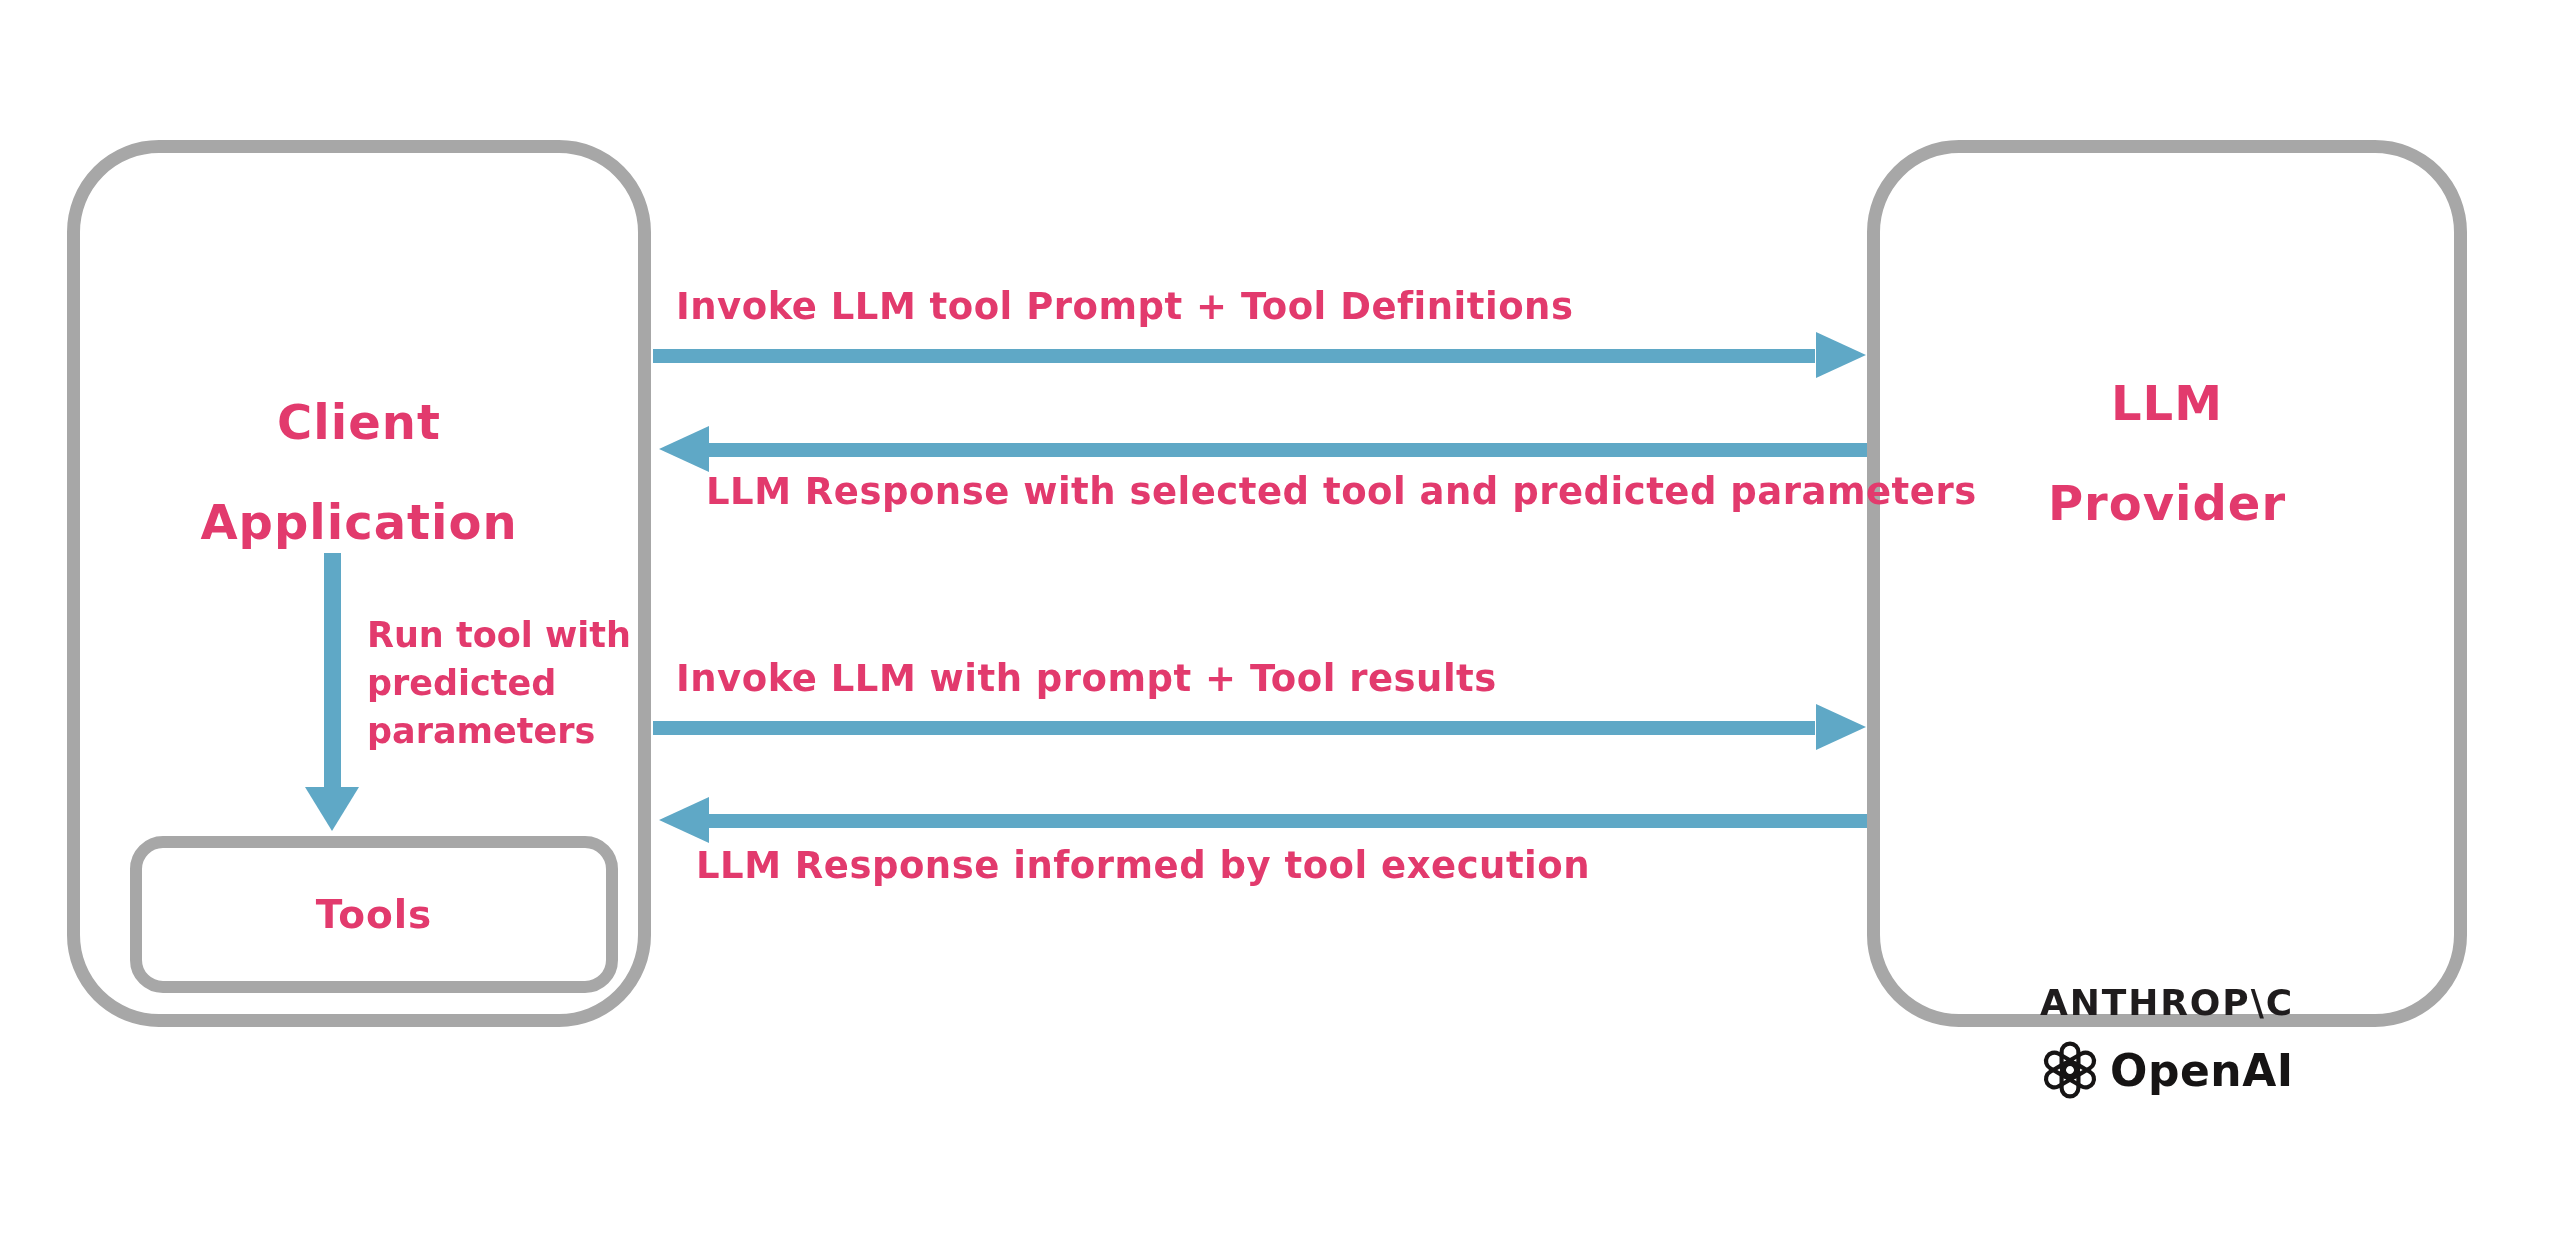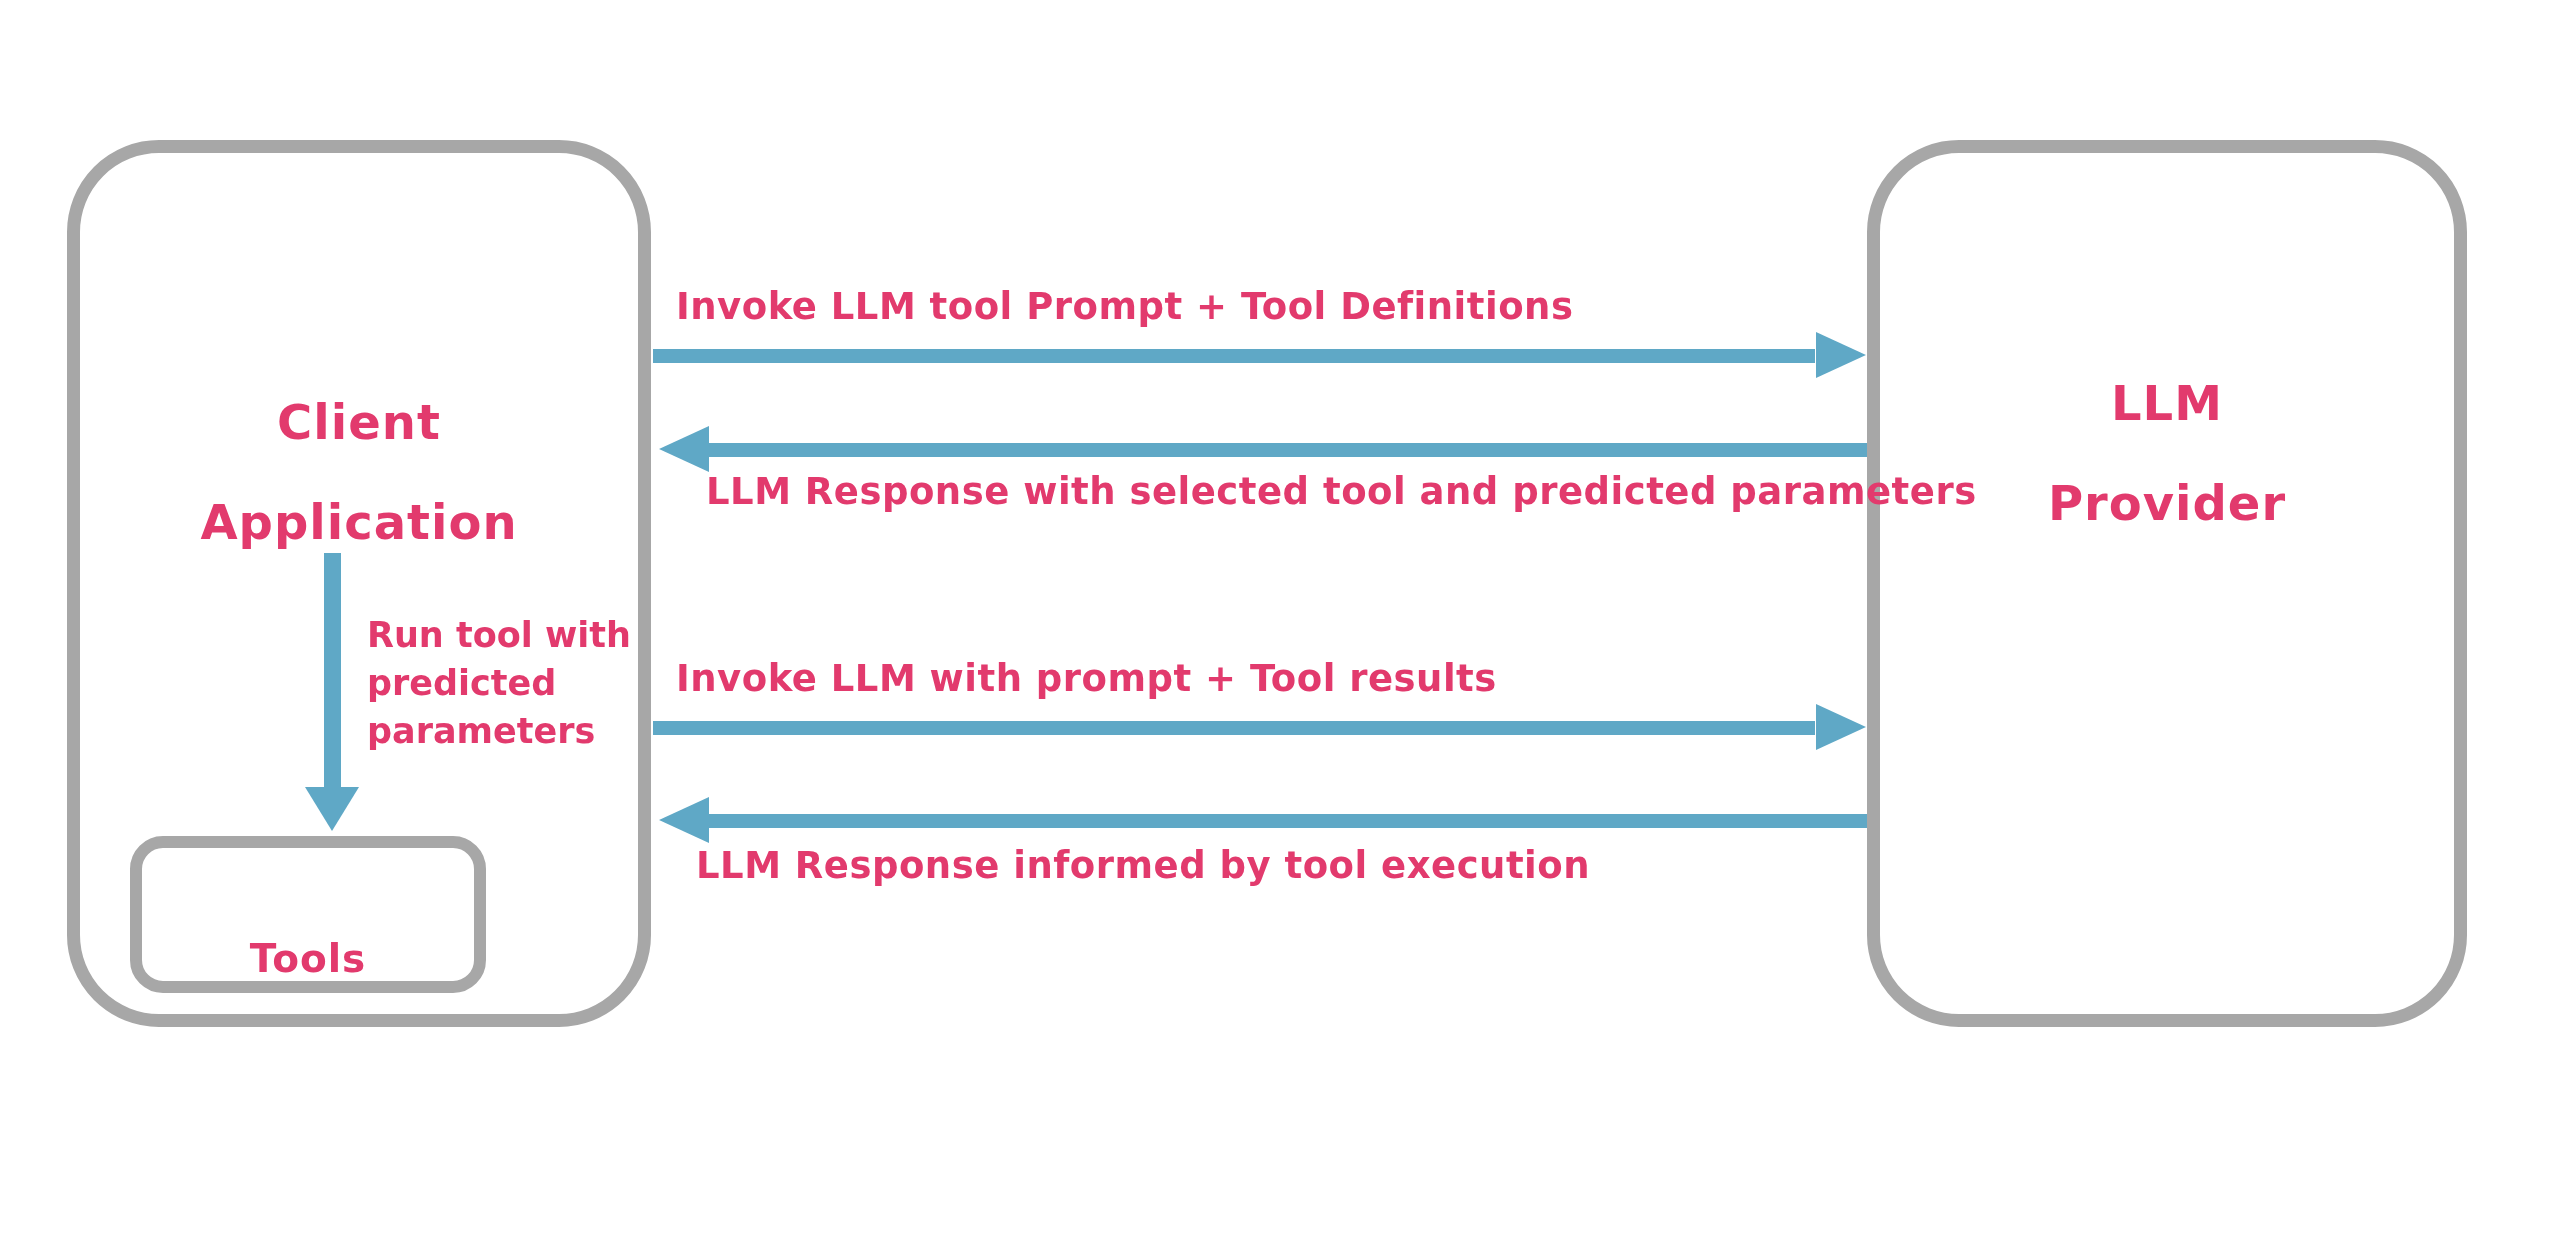--- a/index.html
+++ b/index.html
@@ -32,26 +32,26 @@
     white-space: pre-line;
     letter-spacing: 1px;
   }
   .box-client .box-title { top: 219px; }
   .box-provider .box-title { top: 200px; }
 
   
   .tools-box {
     position: absolute;
     left: 130px; top: 836px;
-    width: 356px; height: 157px;
+    width: 488px; height: 157px;
     box-sizing: border-box;
     border: 12.6px solid #A7A7A7;
     border-radius: 33px;
     background: #ffffff;
-    display: flex; align-items: flex-end; justify-content: center;
+    display: flex; align-items: center; justify-content: center;
   }
   .tools-label {
     color: #E23A6D;
     font-weight: bold;
     font-size: 39px;
     letter-spacing: 1px;
   }
 
   
   .h-arrow-body {
@@ -146,20 +146,48 @@
 predicted
 parameters</div>
 
   <div class="tools-box">
     <div class="tools-label">Tools</div>
   </div>
 
   <div class="big-box box-provider">
     <div class="box-title">LLM
 Provider</div>
+    <div class="logos">
+      <div class="anthropic-wordmark">ANTHROP\C</div>
+      <div class="openai-row">
+        <svg width="60" height="60" viewBox="0 0 100 100">
+          <g fill="none" stroke="#161414" stroke-width="7" stroke-linejoin="round">
+            <g transform="rotate(0 50 50)">
+                <rect x="36" y="6" width="28" height="54" rx="14"></rect>
+              </g>
+            <g transform="rotate(60 50 50)">
+                <rect x="36" y="6" width="28" height="54" rx="14"></rect>
+              </g>
+            <g transform="rotate(120 50 50)">
+                <rect x="36" y="6" width="28" height="54" rx="14"></rect>
+              </g>
+            <g transform="rotate(180 50 50)">
+                <rect x="36" y="6" width="28" height="54" rx="14"></rect>
+              </g>
+            <g transform="rotate(240 50 50)">
+                <rect x="36" y="6" width="28" height="54" rx="14"></rect>
+              </g>
+            <g transform="rotate(300 50 50)">
+                <rect x="36" y="6" width="28" height="54" rx="14"></rect>
+              </g>
+          </g>
+        </svg>
+        <span class="openai-wordmark">OpenAI</span>
+      </div>
+    </div>
   </div>
 
   <div class="arrow-label" style="left:676px; top:285px;">Invoke LLM tool Prompt + Tool Definitions</div>
   <div class="h-arrow-body" style="left:653px; top:349px; width:1162px;"></div>
   <div class="h-arrow-head head-right" style="left:1816px; top:332px;"></div>
 
   <div class="h-arrow-head head-left" style="left:659px; top:426px;"></div>
   <div class="h-arrow-body" style="left:709px; top:443px; width:1158px;"></div>
   <div class="arrow-label" style="left:706px; top:470px;">LLM Response with selected tool and predicted parameters</div>
 

